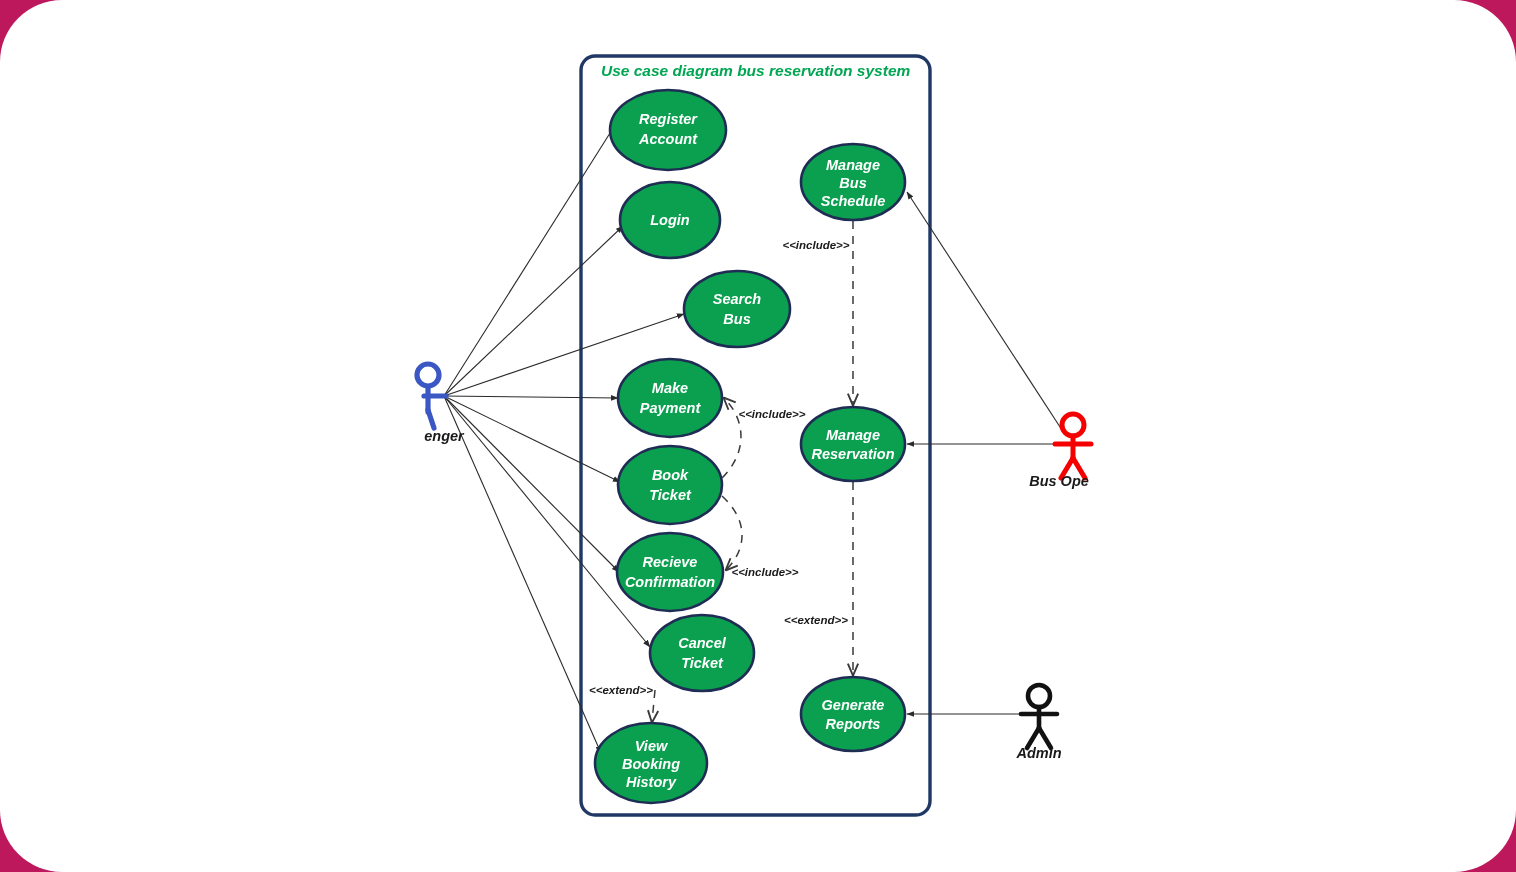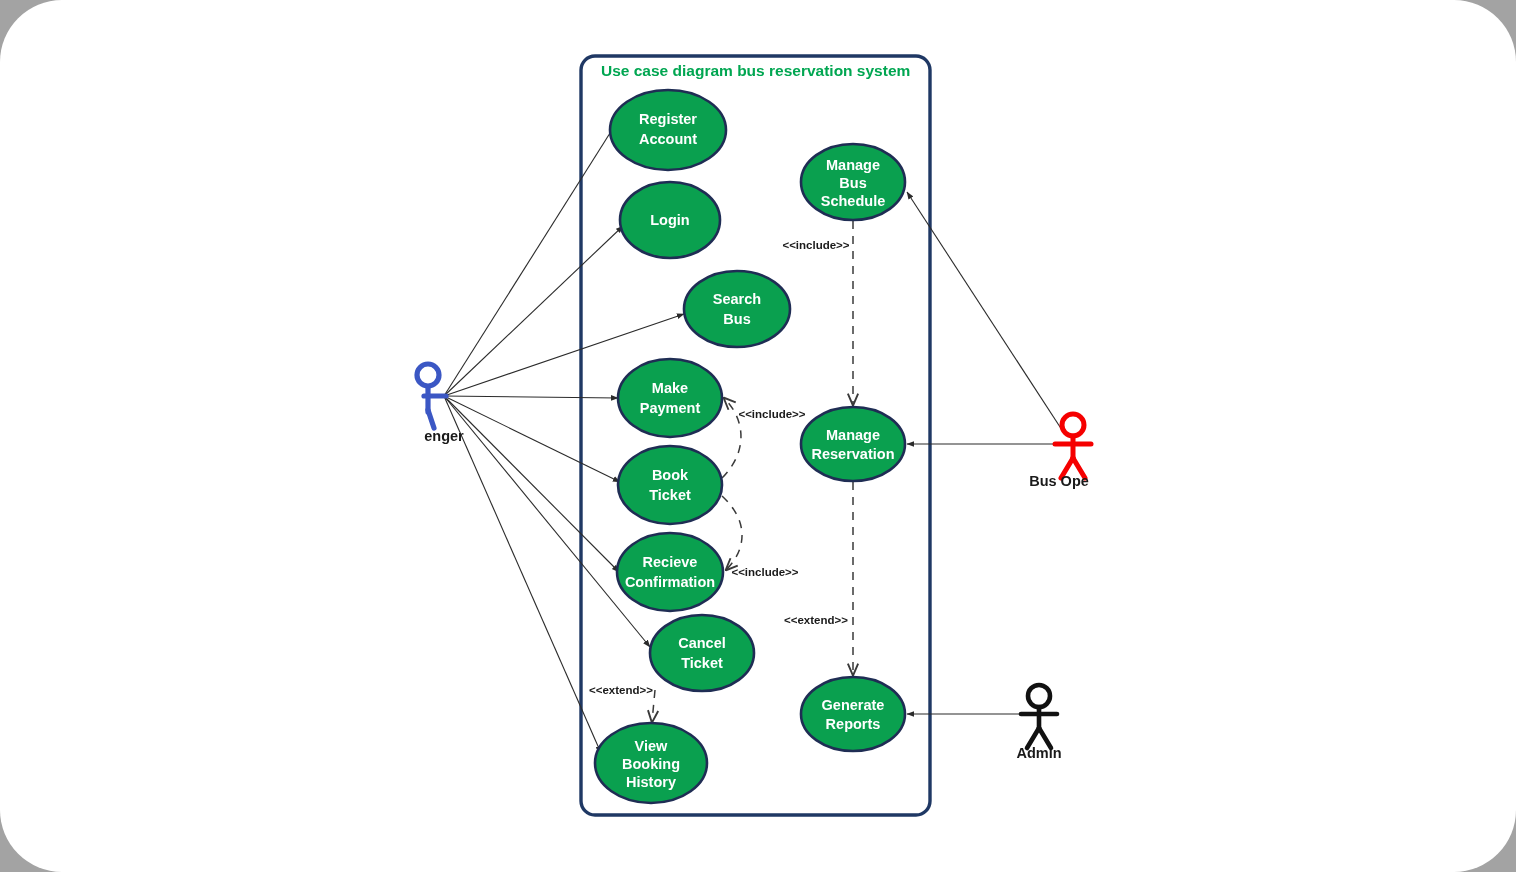--- a/index.html
+++ b/index.html
@@ -9,21 +9,22 @@
     background: #000000;
     width: 1516px;
     height: 872px;
     overflow: hidden;
     font-family: "Liberation Sans", sans-serif;
   }
   #canvas {
     position: relative;
     width: 1516px;
     height: 872px;
-    background: #a3a3a3;
+    background: #be185d;
+    font-style: italic;
   }
   #page {
     position: absolute;
     left: 0; top: 0;
     width: 1516px;
     height: 872px;
     background: #ffffff;
     border-radius: 62px;
     overflow: hidden;
   }

